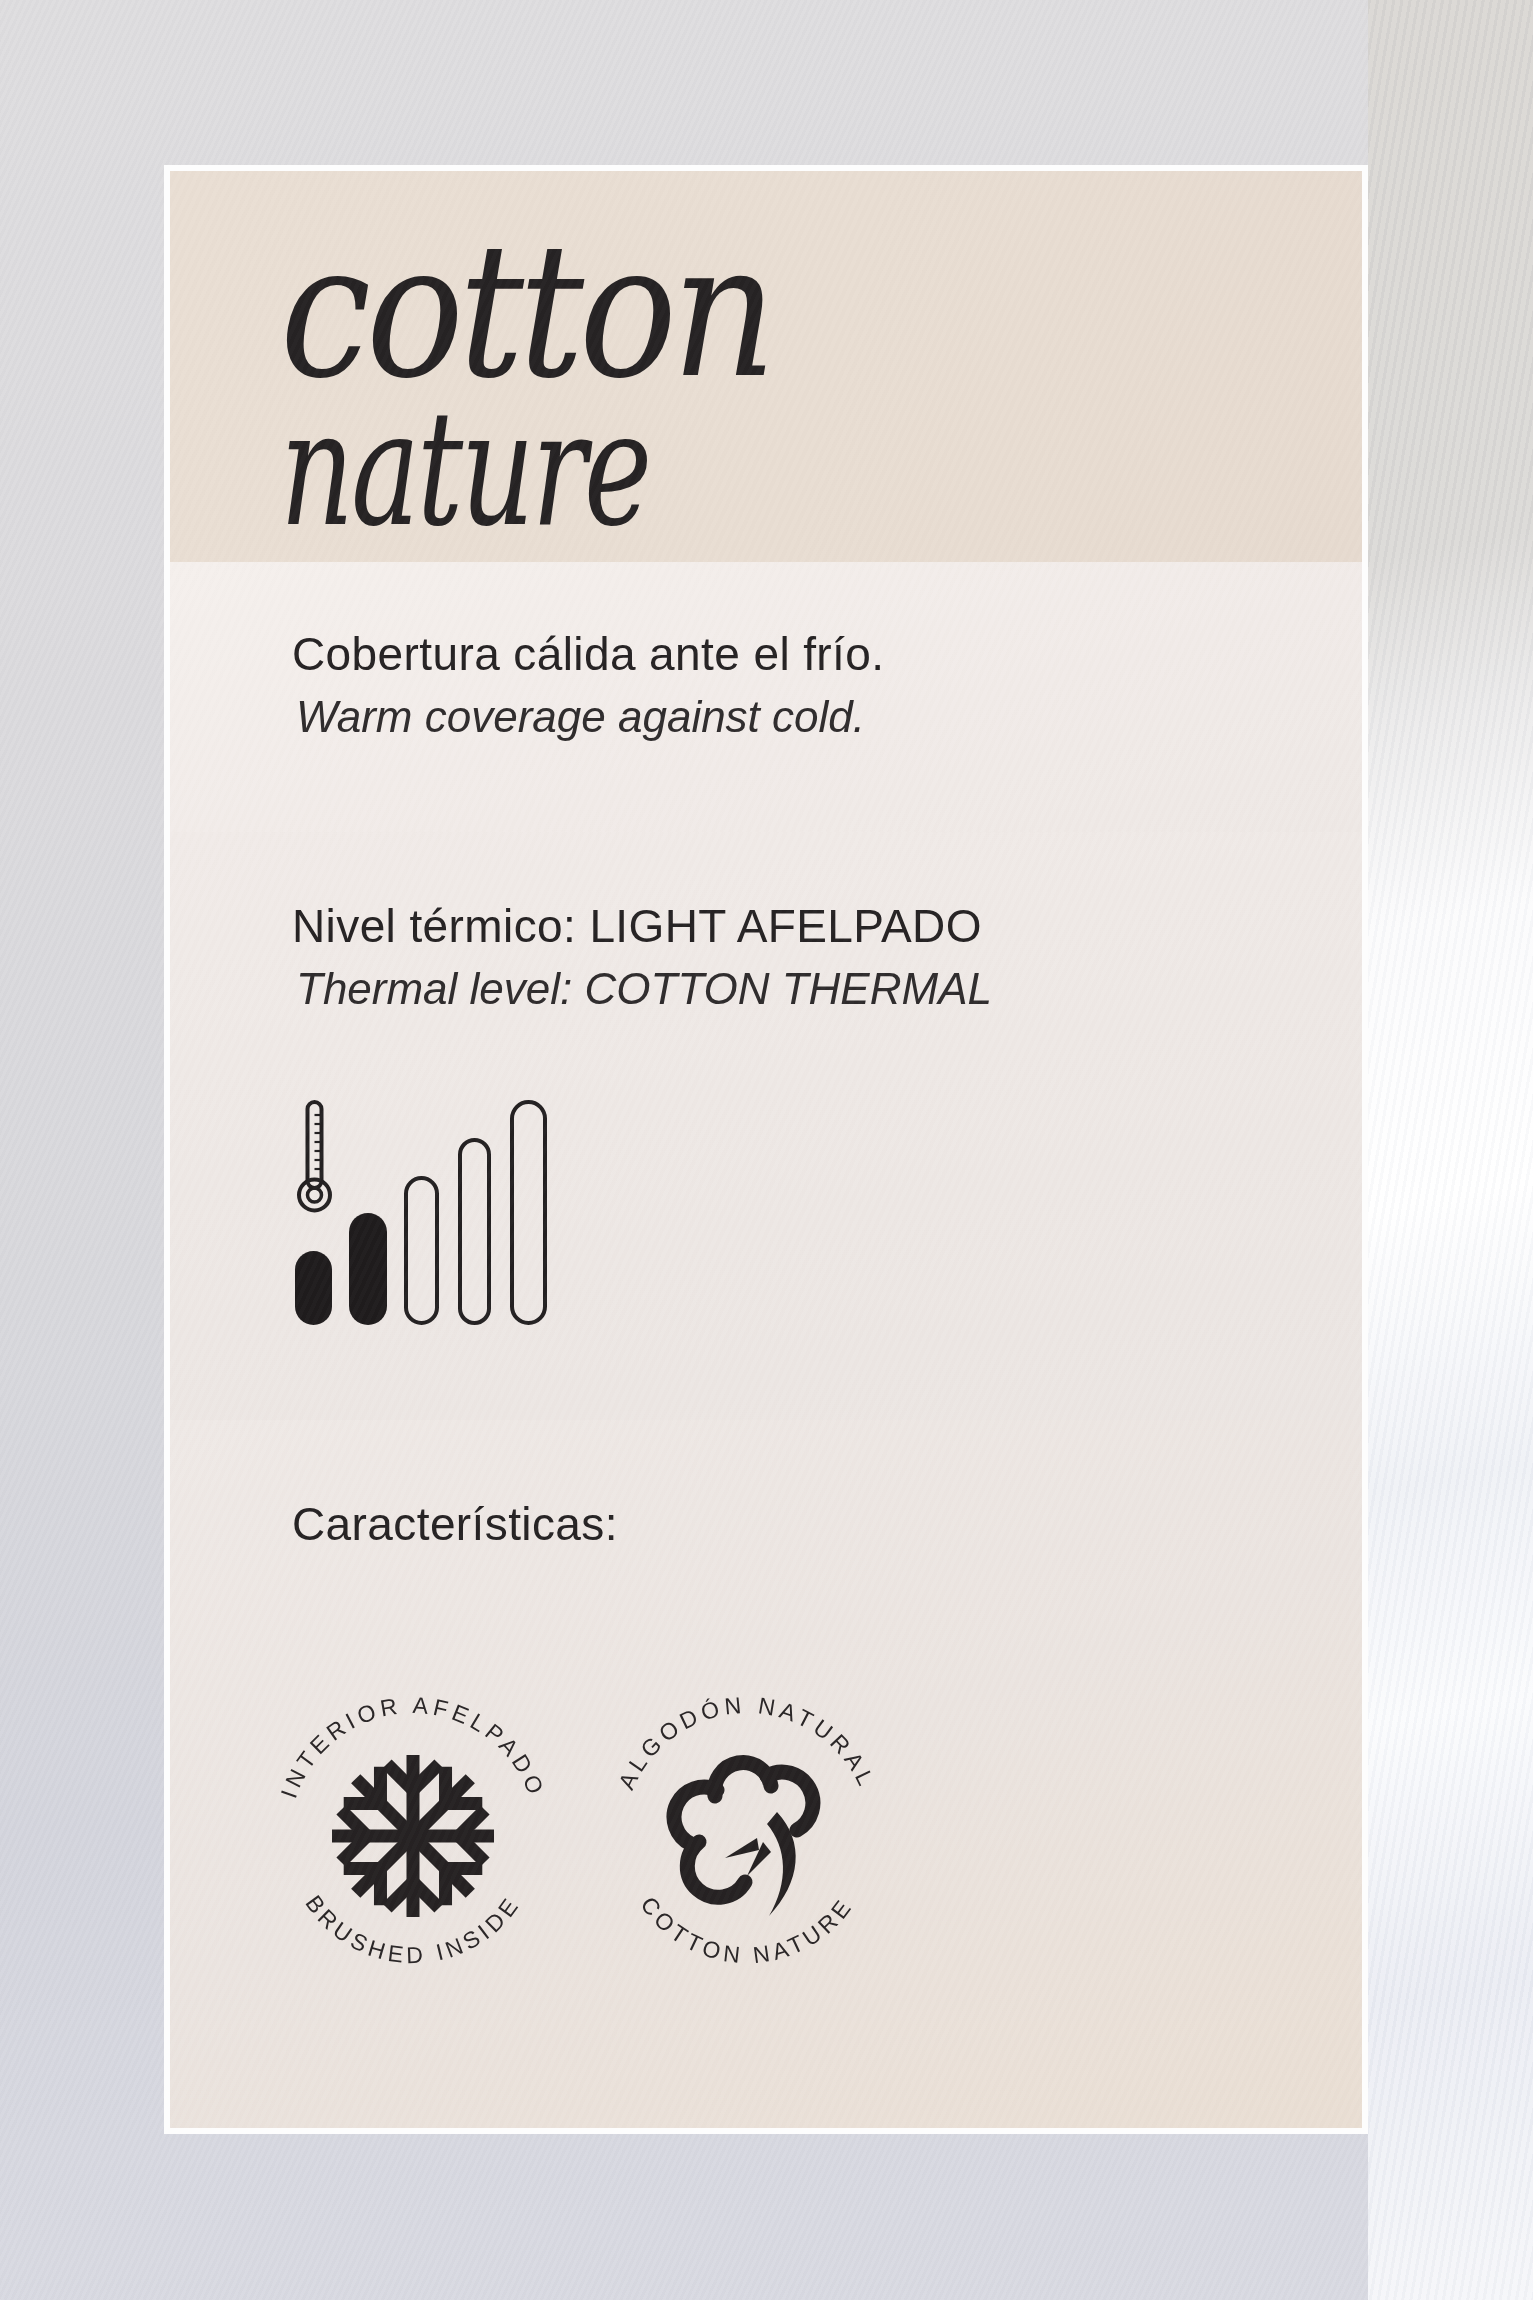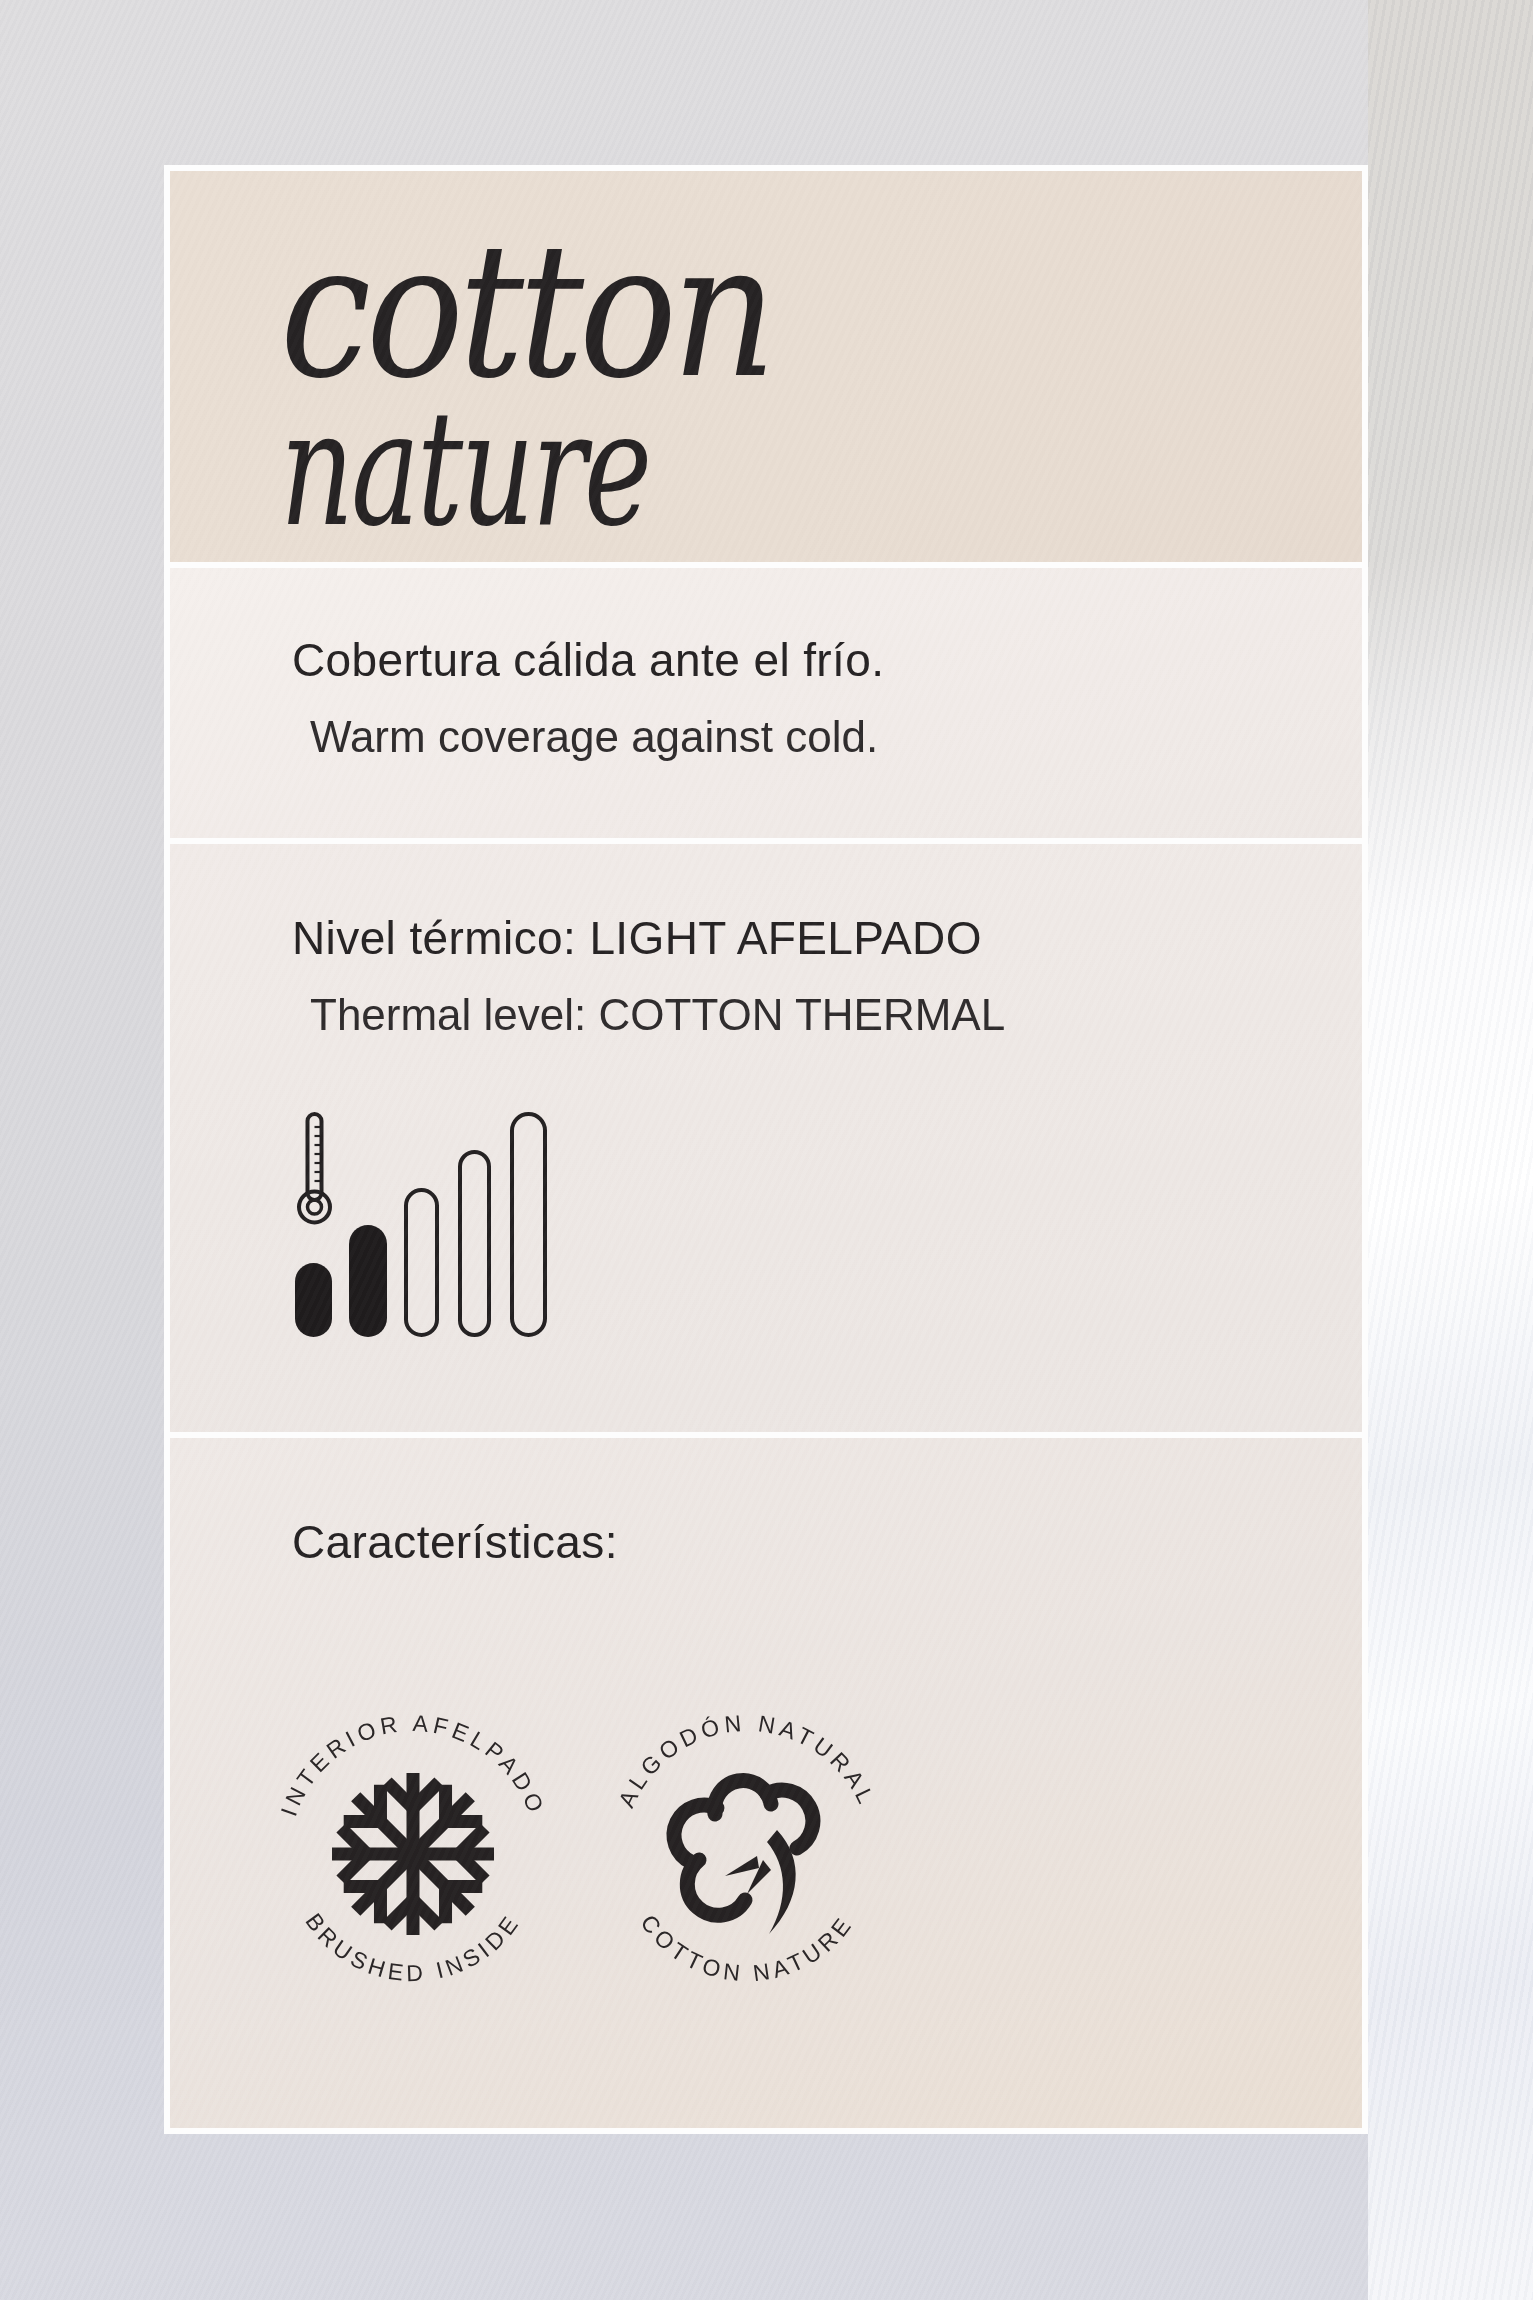--- a/index.html
+++ b/index.html
@@ -9,37 +9,37 @@
   .photo-bg{position:absolute;inset:0;
     background:linear-gradient(178deg,#dedddf 0%,#dbdadd 30%,#d8d8dc 55%,#d4d5dd 78%,#d9dae2 100%);}
   .photo-bg:after{content:"";position:absolute;inset:0;opacity:.5;
     background:repeating-linear-gradient(115deg,rgba(255,255,255,.06) 0 3px,rgba(120,120,135,.05) 3px 6px);}
   .photo-right{position:absolute;left:1368px;top:0;width:165px;height:2300px;
     background:linear-gradient(170deg,#d6d3cf 0%,#d8d6d3 24%,#e9e8e8 31%,#fbfbfc 40%,#ffffff 52%,#eef0f5 64%,#fafbfd 74%,#e9ebf2 86%,#f5f6f9 100%);}
   .photo-right:after{content:"";position:absolute;inset:0;opacity:.55;
     background:repeating-linear-gradient(100deg,rgba(185,192,205,.16) 0 3px,rgba(255,255,255,.25) 3px 8px);}
   
   .panel-column{position:absolute;left:164px;top:165px;width:1204px;height:1969px;
-    background:#fdfdfd;display:flex;flex-direction:column;gap:6px;padding:6px;box-sizing:border-box;}
+    background:#fdfdfd;display:flex;flex-direction:column;padding:6px;box-sizing:border-box;}
   .panel{position:relative;width:100%;}
   .panel-brand{height:391px;background:linear-gradient(105deg,#e9ded3 0%,#e8ddd2 55%,#e6dacf 100%);}
   .panel-coverage{height:270px;background:linear-gradient(165deg,#f5f0ed 0%,#f1ebe8 60%,#eee8e5 100%);}
   .panel-thermal{height:588px;background:linear-gradient(170deg,#f1ebe8 0%,#eee8e5 45%,#ebe5e2 100%);}
   .panel-characteristics{flex:1;background:linear-gradient(160deg,#efe9e6 0%,#ebe4e0 50%,#e9ded3 100%);}
   .panel:after{content:"";position:absolute;inset:0;pointer-events:none;opacity:.35;
     background:repeating-linear-gradient(115deg,rgba(255,255,255,.07) 0 4px,rgba(150,140,135,.04) 4px 8px);}
   
   .brand-line{position:absolute;left:110px;font-family:"DejaVu Serif","Liberation Serif",serif;
     font-style:italic;color:#242122;transform-origin:left top;white-space:nowrap;line-height:1;}
   .brand-line1{top:48px;font-size:185px;letter-spacing:-6px;transform:scaleX(.88);}
   .brand-line2{top:218px;font-size:160px;letter-spacing:-4px;transform:scaleX(.72);}
   
   .text-block{position:absolute;left:122px;}
   .line-es{font-size:46px;font-weight:400;letter-spacing:.4px;color:#242122;margin:0;line-height:60px;}
-  .line-en{font-size:44px;font-weight:400;color:#2d2a2b;margin:18px;line-height:58px;}
+  .line-en{font-size:44px;font-style:italic;font-weight:400;color:#2d2a2b;margin:4px;line-height:58px;}
   .panel-coverage .text-block{top:62px;}
   .panel-thermal .text-block{top:64px;}
   .panel-characteristics .text-block{top:74px;}
   .thermal-icon{position:absolute;left:120px;top:258px;}
   .badge{position:absolute;top:256px;}
   .badge-1{left:83px;}
   .badge-2{left:417px;}
   .badge text{font-family:"Liberation Sans",sans-serif;font-size:23px;letter-spacing:4.5px;fill:#282425;}
 </style>
 </head>

